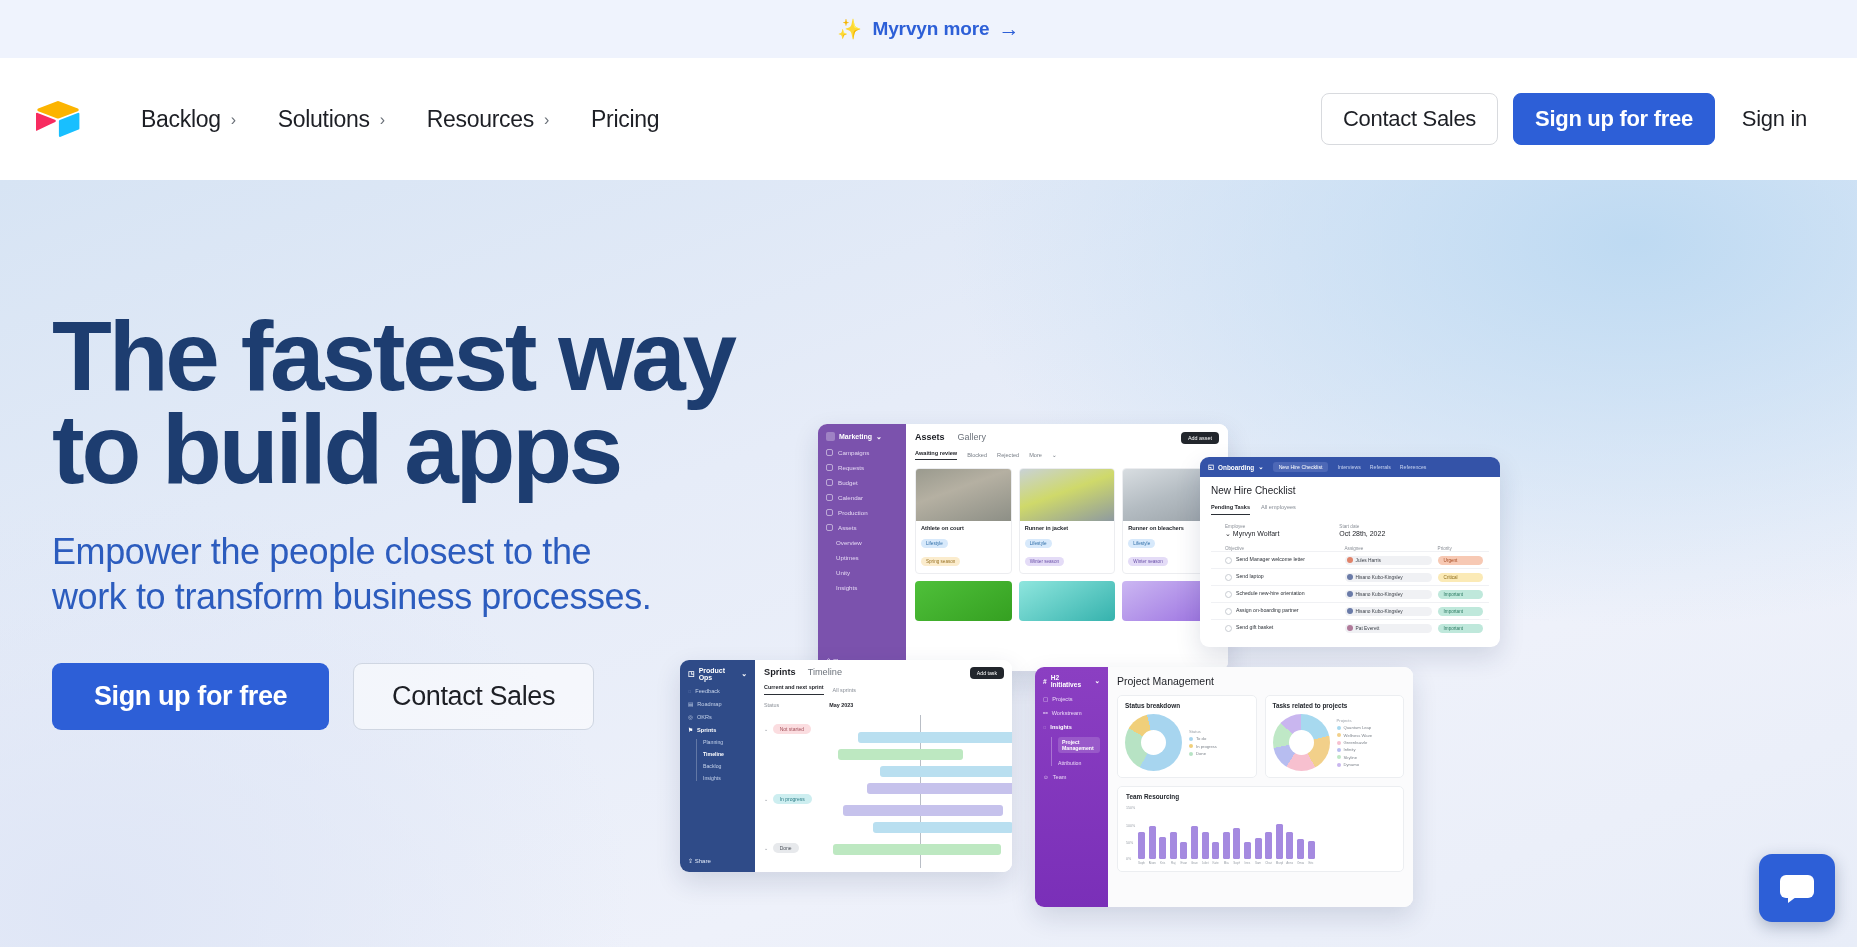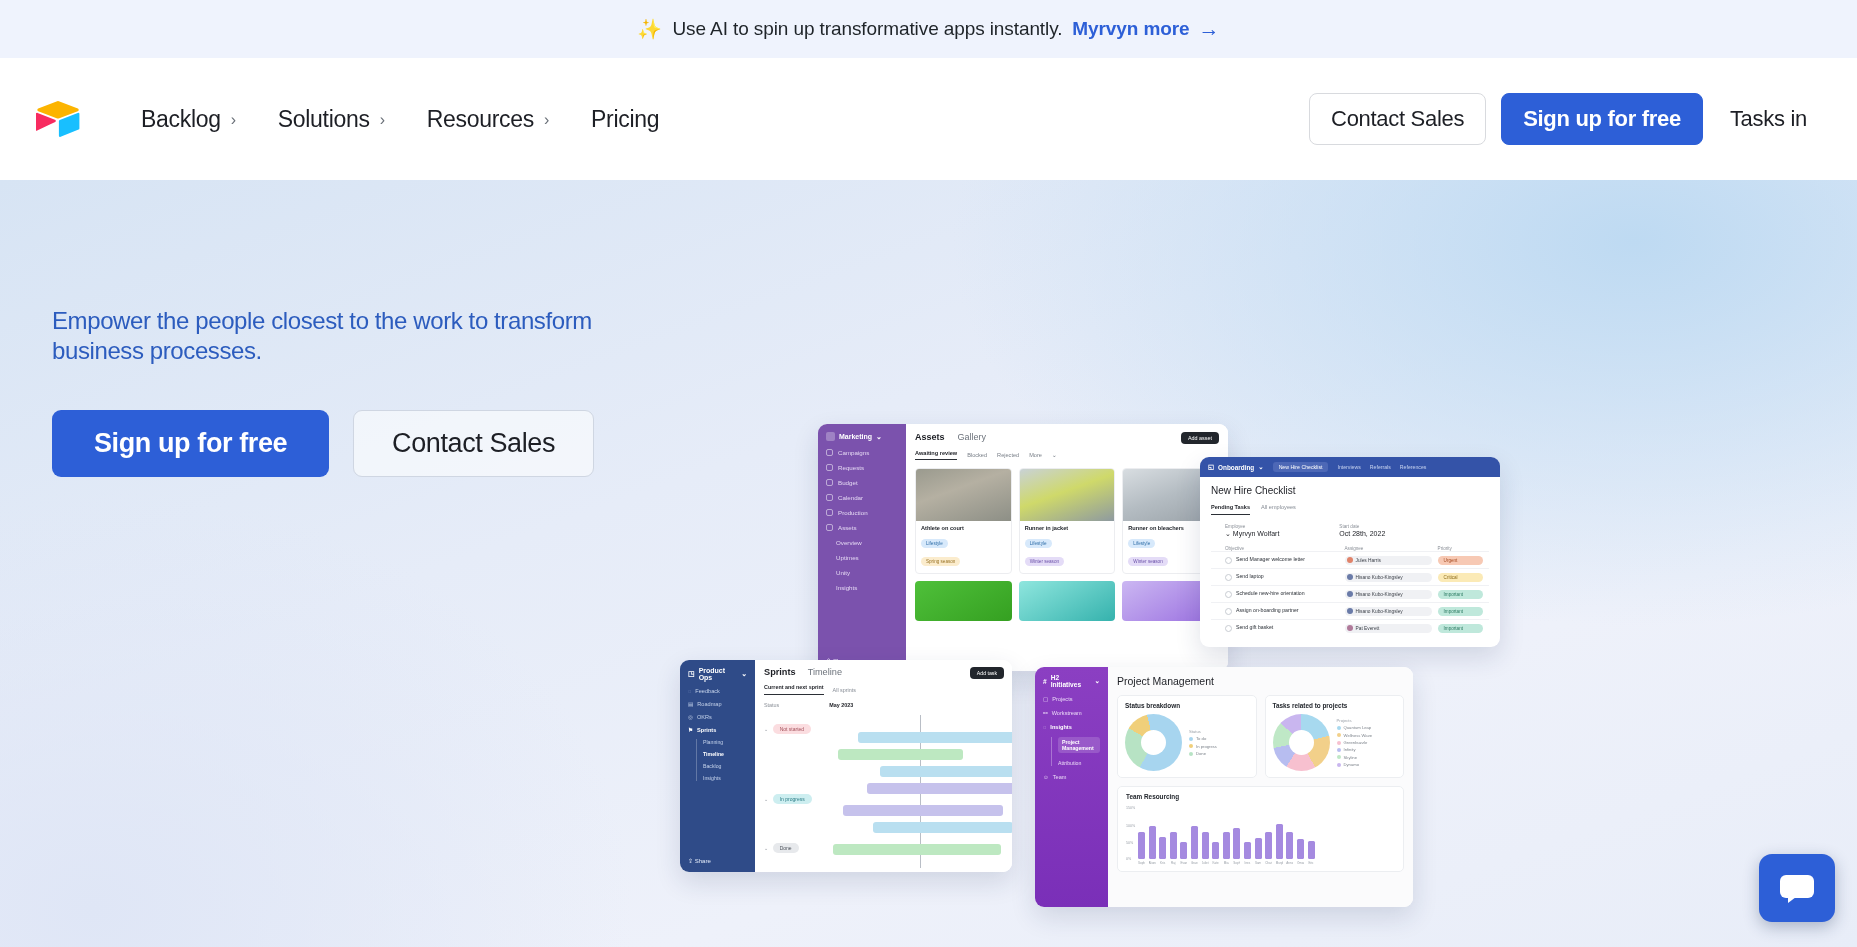--- a/index.html
+++ b/index.html
@@ -90,21 +90,21 @@
   }
   .newtext { font-size: 20px; color: #262b31; padding: 0 16px 0 18px; letter-spacing: -0.2px; }
   .newchev { font-size: 22px; color: #101318; font-weight: 700; padding-right: 12px; }
 
   .headline {
     margin-top: 38px;
     font-size: 98px; line-height: 0.95; font-weight: 700;
     color: #1d3d70; letter-spacing: -3.2px;
   }
   .sub {
-    margin-top: 34px; font-size: 24px; line-height: 1.24;
+    margin-top: 34px; font-size: 36px; line-height: 1.24;
     color: #2c5cbe; font-weight: 400; max-width: 610px; letter-spacing: -0.4px;
   }
   .cta-row { margin-top: 44px; display: flex; gap: 24px; }
   .cta-primary {
     background: #2d5fd7; color: #fff; border: none; border-radius: 9px;
     font-size: 27px; font-weight: 700; padding: 17px 42px; cursor: pointer;
     font-family: inherit; letter-spacing: -0.4px;
   }
   .cta-secondary {
     background: rgba(255,255,255,.55); color: #1d1f25;
@@ -268,21 +268,20 @@
     width: 76px; height: 68px; border-radius: 13px;
     background: #2d5fd7; box-shadow: 0 5px 16px rgba(25,45,85,.3);
     display: flex; align-items: center; justify-content: center; cursor: pointer;
   }
 </style>
 </head>
 <body>
 
 <div class="banner">
   <span class="spark">✨</span>
-  <span class="bannertext">Use AI to spin up transformative apps instantly.</span>
   <a class="learn" href="#">
     <span>Myrvyn more</span>
     <span class="arr">→</span>
   </a>
 </div>
 
 <div class="nav">
   <div class="logo">
     <svg viewBox="0 0 44 38" width="44" height="38">
       <path d="M20.5 1.4 L2.2 8.6 a1.4 1.4 0 0 0 .05 2.6 L20.6 18.2 a3.6 3.6 0 0 0 2.7 0 L41.8 11.2 a1.4 1.4 0 0 0 .05 -2.6 L23.5 1.4 a3.9 3.9 0 0 0 -3 0 Z" fill="#fcb400"></path>
@@ -305,28 +304,29 @@
       <span class="chev">›</span>
     </div>
     <div class="nav-link">
       <span>Pricing</span>
     </div>
   </div>
 
   <div class="nav-right">
     <button class="btn-outline">Contact Sales</button>
     <button class="btn-blue">Sign up for free</button>
-    <span class="signin">Tasks in</span>
+    <span class="signin">Sign in</span>
   </div>
 </div>
 
 <div class="hero">
 
   <div class="hero-left">
 
+    <h1 class="headline">The fastest way to build apps</h1>
     <p class="sub">Empower the people closest to the work to transform business processes.</p>
 
     <div class="cta-row">
       <button class="cta-primary">Sign up for free</button>
       <button class="cta-secondary">Contact Sales</button>
     </div>
   </div>
 
   <div class="collage">
 

